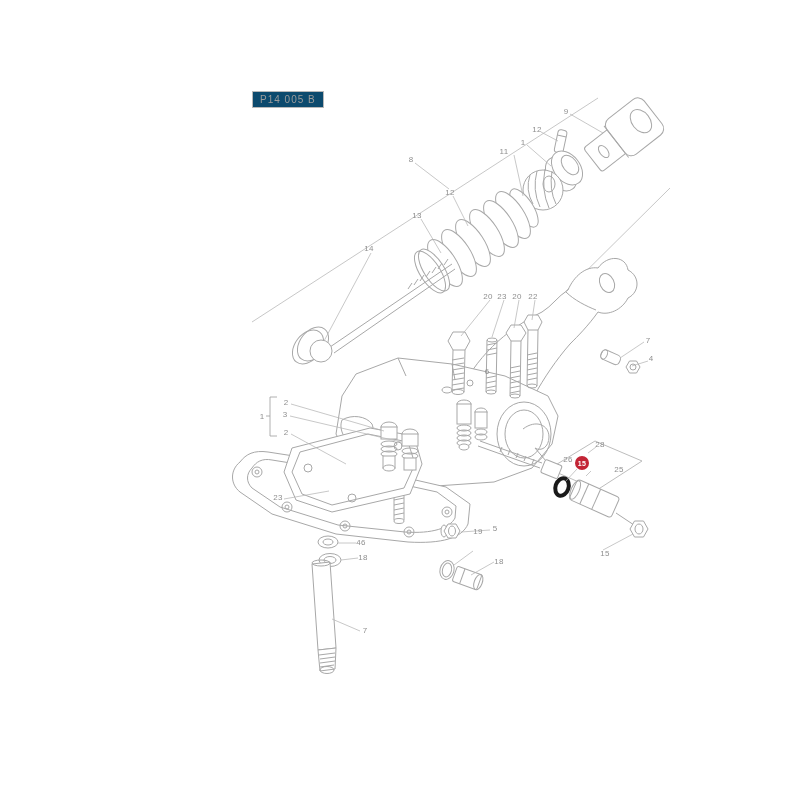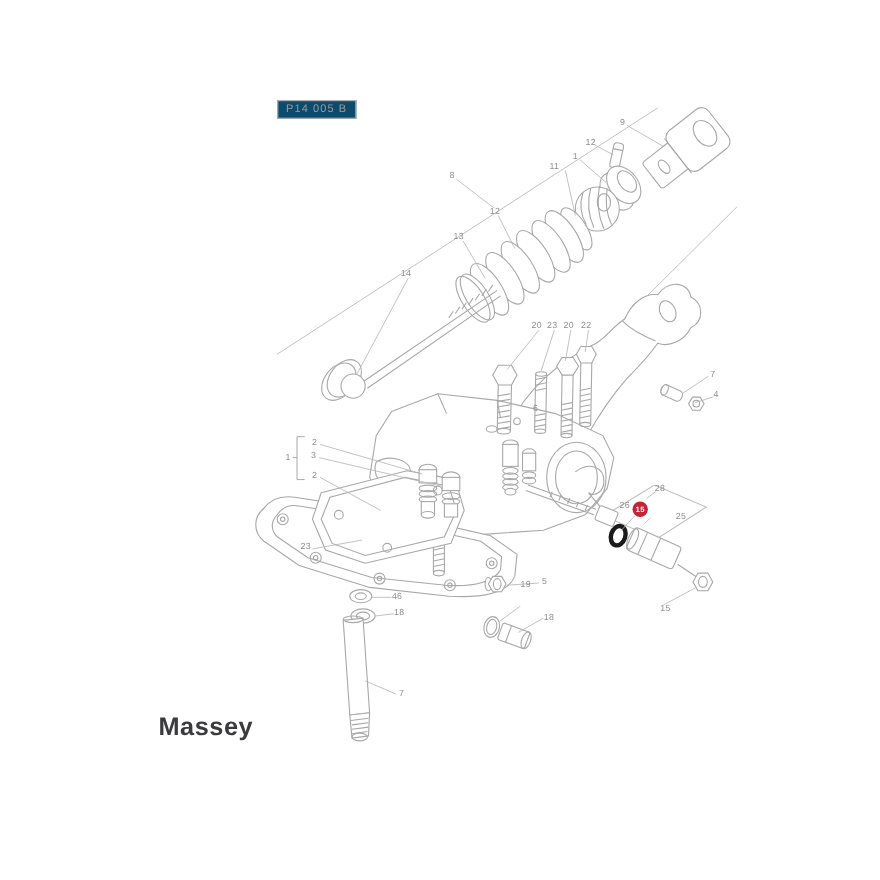--- a/index.html
+++ b/index.html
@@ -337,14 +337,13 @@
     <div class="part-label" style="left: 478px; top: 531px; color: rgb(143, 143, 143);">19</div>
     <div class="part-label" style="left: 499px; top: 561px; color: rgb(143, 143, 143);">18</div>
     <div class="part-label" style="left: 600px; top: 444px; color: rgb(143, 143, 143); text-align: right;">28</div>
     <div class="part-label" style="left: 568px; top: 459px; color: rgb(143, 143, 143);">26</div>
     <div class="part-label highlighted" style="left: 582px; top: 463px; color: rgb(255, 255, 255); background: rgb(195, 37, 54);">15</div>
     <div class="part-label" style="left: 619px; top: 469px; color: rgb(143, 143, 143);">25</div>
     <div class="part-label" style="left: 605px; top: 553px; color: rgb(143, 143, 143);">15</div>
   </div>
 
 <div id="brand">
-  <span class="brand-top" style="color: rgb(59, 59, 61);">Massey</span>
 </div>
 
 </body></html>

